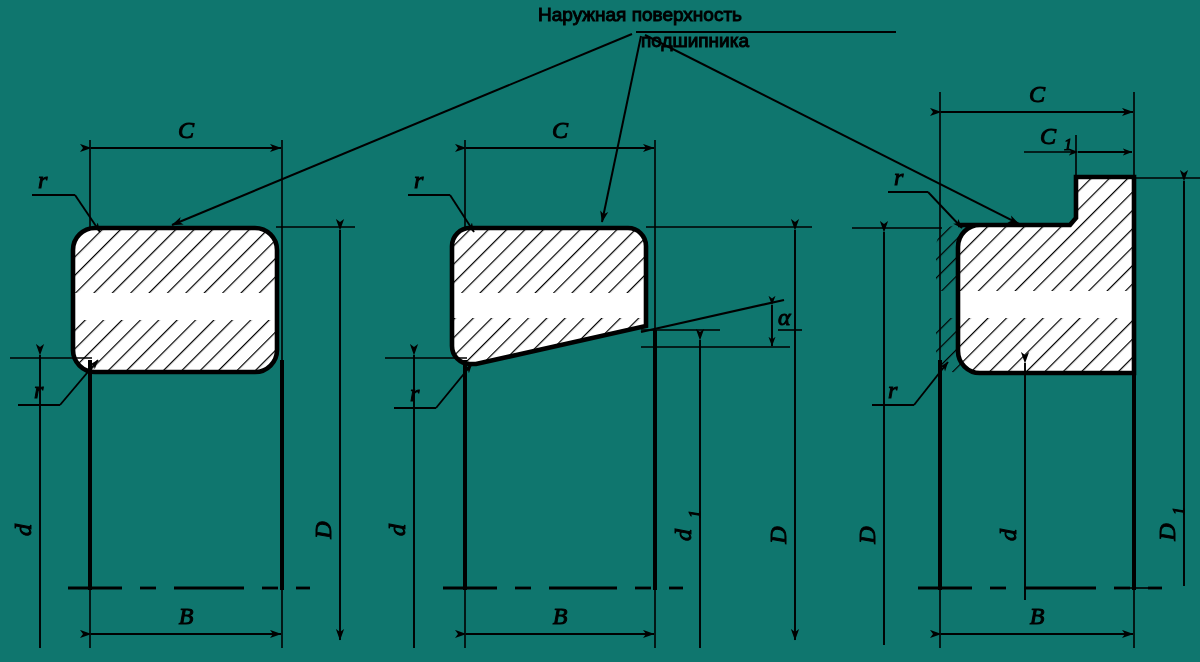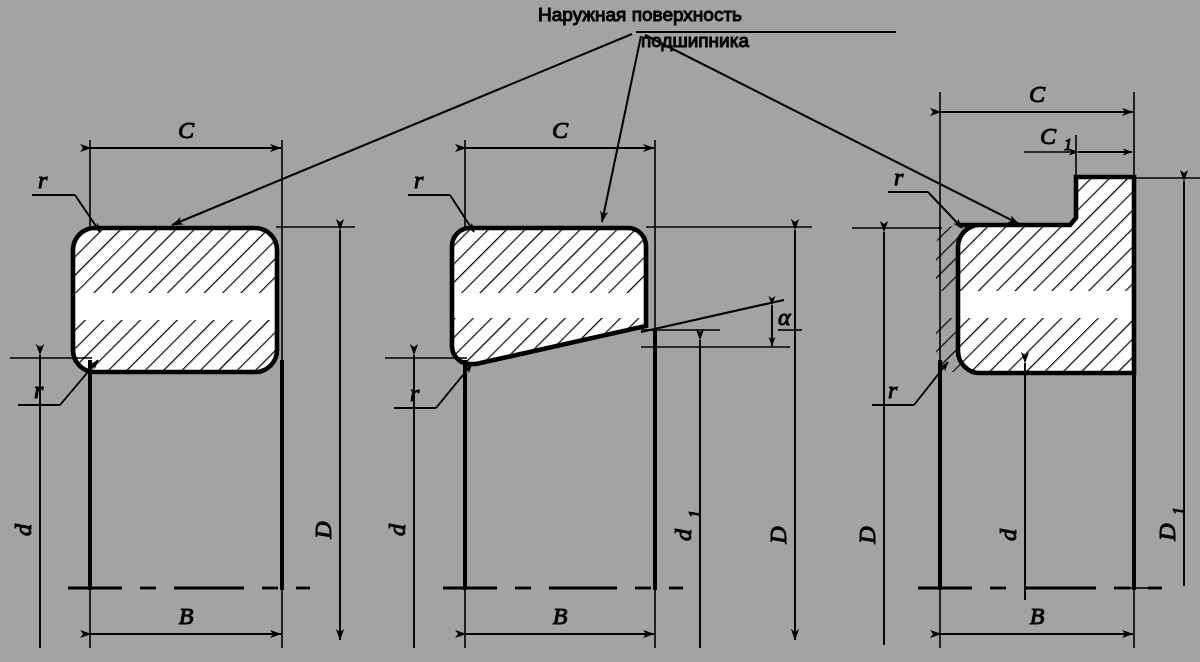--- a/index.html
+++ b/index.html
@@ -1,17 +1,17 @@
 <!DOCTYPE html>
 <html><head>
 <meta charset="utf-8">
 <style>
   html,body{margin:0;padding:0;background:#ffffff;}
   body{width:1200px;height:662px;overflow:hidden;font-family:"Liberation Sans",sans-serif;}
-  #stage{position:relative;width:1200px;height:662px;background:#a3a3a3;}
+  #stage{position:relative;width:1200px;height:662px;background:#0f766e;}
   svg{display:block;}
   .ttl{font-family:"Liberation Sans",sans-serif;font-size:19px;fill:#000;}
   .dim{font-family:"Liberation Serif",serif;font-size:24px;font-style:italic;fill:#000;}
   .dimsub{font-family:"Liberation Serif",serif;font-size:16px;font-style:italic;fill:#000;}
   .ang{font-family:"Liberation Serif",serif;font-size:24px;font-style:italic;fill:#000;}
 </style>
 </head>
 <body>
 
 <div id="stage">

